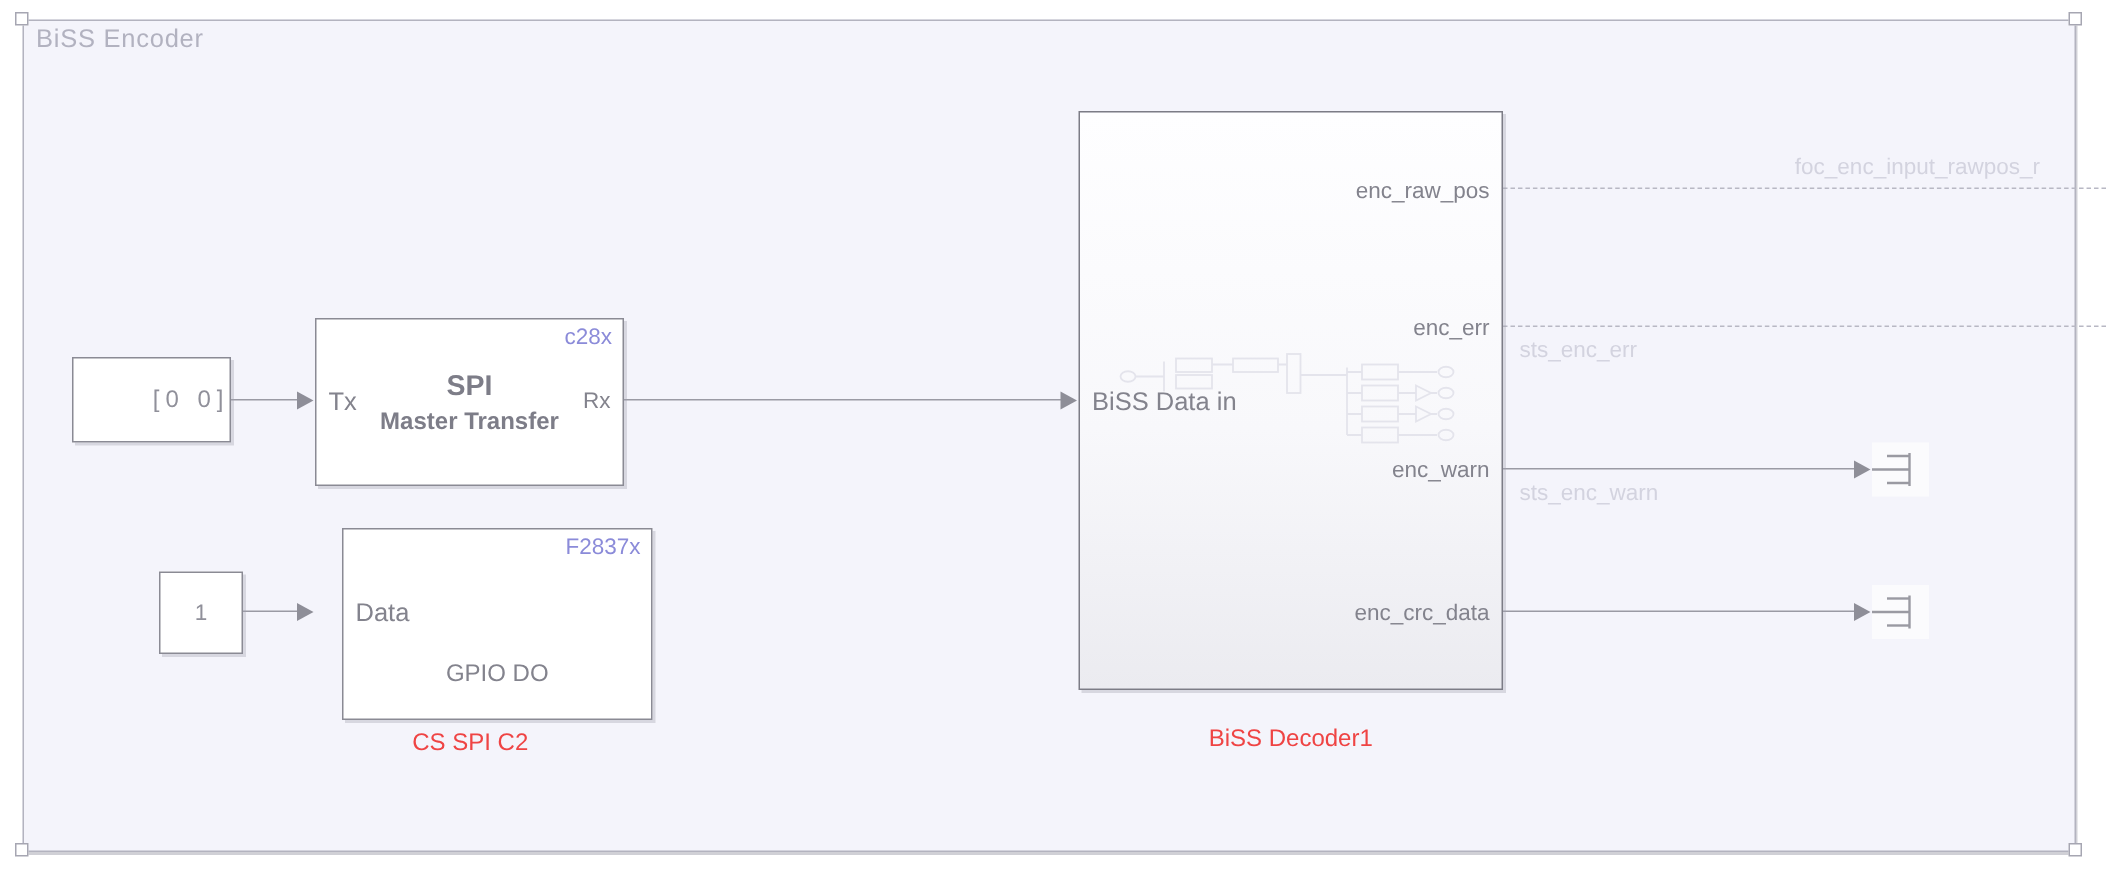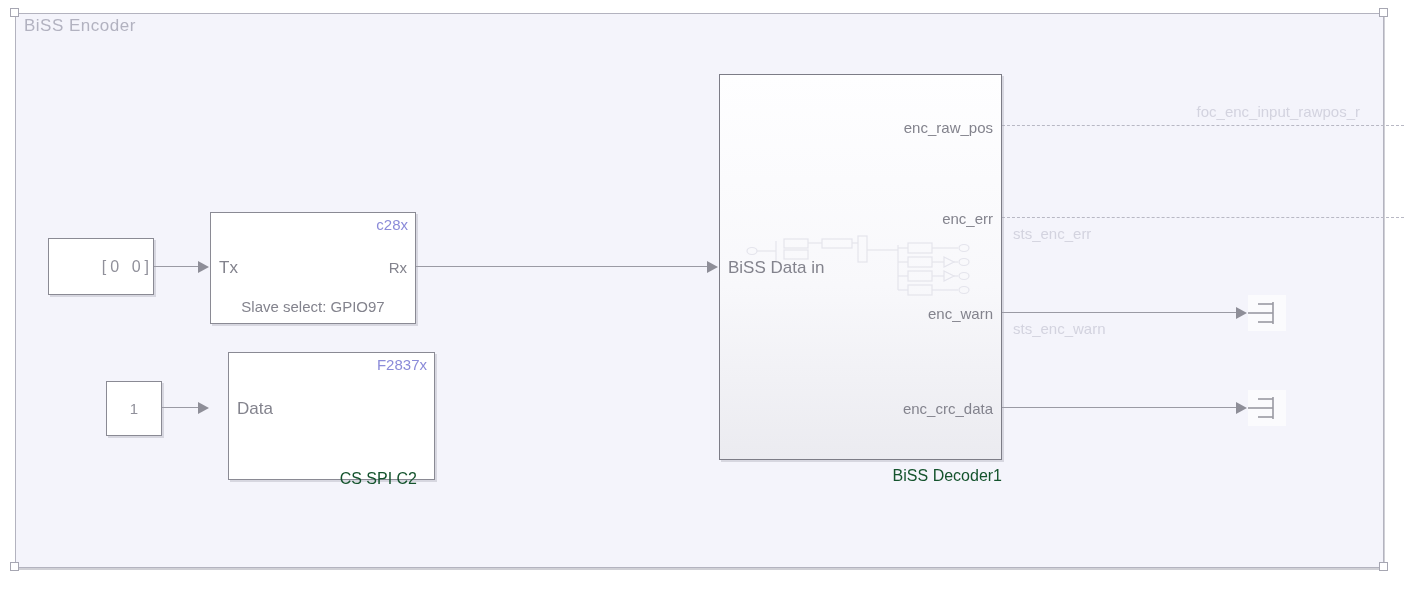--- a/index.html
+++ b/index.html
@@ -11,21 +11,21 @@
   .subsystem-box { left:15px; top:13px; width:1369px; height:555px;
     background:#f4f4fb; border:1px solid #b3b3bf;
     box-shadow:1px 2px 0 rgba(150,150,165,0.45); }
   .area-title { left:24px; top:16px; font-size:17px; color:#b2b2c0; letter-spacing:0.5px; }
   .handle { width:9px; height:9px; background:#ffffff; border:1px solid #a6a6b2; }
 
   
   .blk { background:#ffffff; border:1px solid #8a8a94;
          box-shadow:2px 2px 0 rgba(160,160,175,0.35); }
   .chip { position:absolute; top:3px; right:7px; font-size:15px; color:#8b8bd9; }
-  .caption { position:absolute; text-align:right; font-size:16px; color:#14532d; }
+  .caption { position:absolute; text-align:center; font-size:16px; color:#ef4444;margin-top:17px; }
 
   
   .const-vec { left:48px; top:238px; width:106px; height:57px; }
   .const-vec .val { width:100%; line-height:55px; text-align:right; font-size:16px;
                     color:#90909a; letter-spacing:4px; }
   .const-one { left:106px; top:381px; width:56px; height:55px; }
   .const-one .val { width:100%; line-height:53px; text-align:center; font-size:15px; color:#90909a; }
 
   
   .spi-blk { left:210px; top:212px; width:206px; height:112px;padding-left:19px; }
@@ -94,30 +94,32 @@
 <div class="abs faint" style="left:1013px;top:320px;">sts_enc_warn</div>
 
 <div class="abs blk const-vec">
   <div class="val">[0 0]</div>
 </div>
 
 <div class="abs blk spi-blk">
   <div class="chip">c28x</div>
   <div class="port-l" style="top:46px;">Tx</div>
   <div class="port-r" style="top:46px;">Rx</div>
-  <div class="spi-detail">Slave select: GPIO97</div>
+  <div class="spi-name">SPI</div>
+  <div class="spi-name2">Master Transfer</div>
 </div>
 
 <div class="abs blk const-one">
   <div class="val">1</div>
 </div>
 
 <div class="abs blk gpio-blk">
   <div class="chip">F2837x</div>
   <div class="port-l" style="top:47px;">Data</div>
+  <div class="gpio-name">GPIO DO</div>
 </div>
 <div class="abs caption" style="left:210px;top:470px;width:207px;">CS SPI C2</div>
 
 <div class="abs decoder-blk">
 
   <svg class="abs" style="left:18px;top:156px;" width="240" height="75" viewBox="0 0 240 75" fill="none" stroke="#e4e4ec" stroke-width="1.2">
     <ellipse cx="14" cy="20" rx="5" ry="3.5"></ellipse>
     <line x1="19" y1="20" x2="38" y2="20"></line>
     <line x1="38" y1="10" x2="38" y2="30"></line>
     <rect x="46" y="8" width="24" height="9"></rect>

